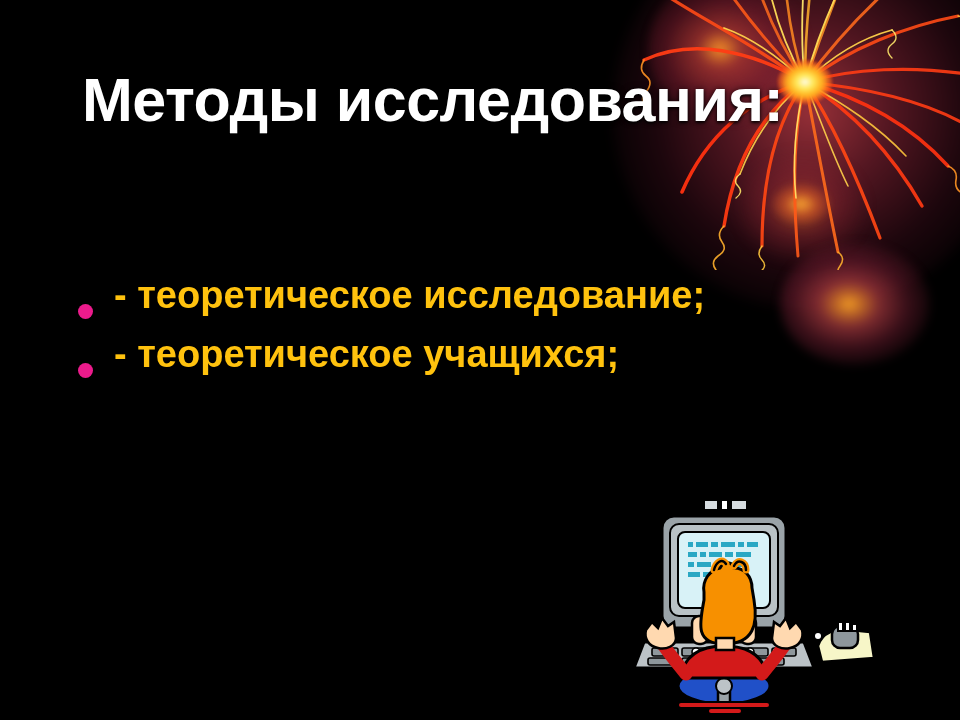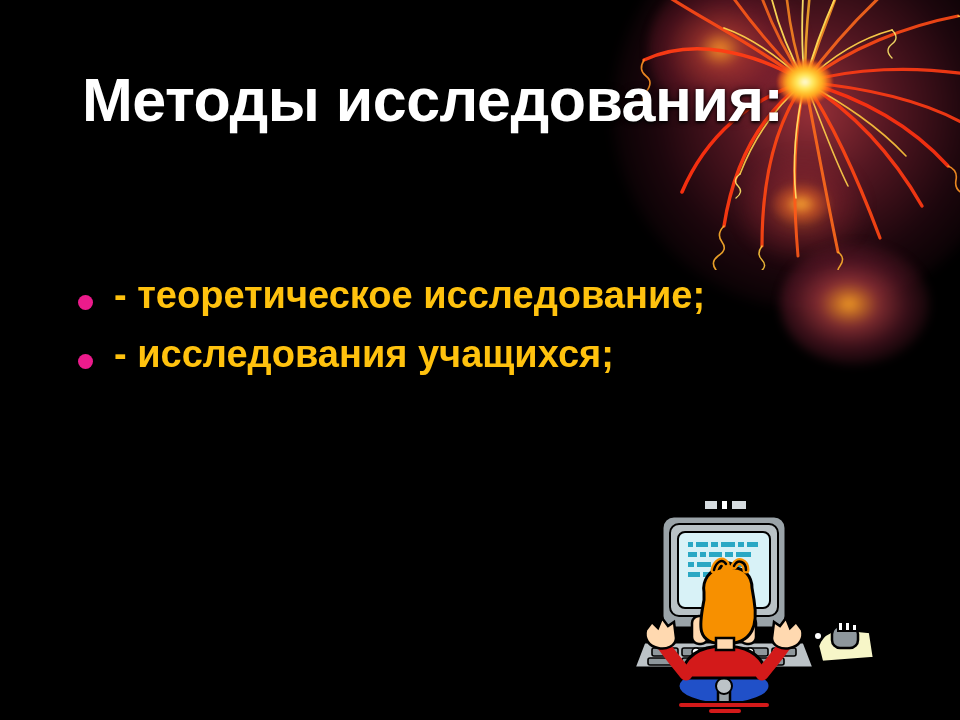--- a/index.html
+++ b/index.html
@@ -110,21 +110,21 @@
   
   #bullets {
     position: absolute;
     left: 78px;
     top: 272px;
     width: 760px;
   }
   .bullet-row {
     position: relative;
     display: flex;
-    align-items: center;
+    align-items: flex-end;
     margin-bottom: 12px;
   }
   .bullet-dot {
     flex: 0 0 auto;
     width: 15px;
     height: 15px;
     border-radius: 50%;
     background: #ec1b8c;
     margin-top: 14px;
     margin-right: 21px;
@@ -220,21 +220,21 @@
 
   <div id="title">Методы исследования:</div>
 
   <div id="bullets">
     <div class="bullet-row">
       <span class="bullet-dot"></span>
       <span class="bullet-text">- теоретическое исследование;</span>
     </div>
     <div class="bullet-row">
       <span class="bullet-dot"></span>
-      <span class="bullet-text">- исследования учащихся;</span>
+      <span class="bullet-text">- теоретическое учащихся;</span>
     </div>
   </div>
 
   <div id="clipart">
     <svg width="270" height="222" viewBox="0 0 270 222" aria-hidden="true">
 
       <g>
         <rect x="86" y="4" width="14" height="10" fill="#d6dcdf" stroke="#000" stroke-width="2"></rect>
         <rect x="103" y="4" width="7" height="10" fill="#ffffff" stroke="#000" stroke-width="2"></rect>
         <rect x="113" y="4" width="16" height="10" fill="#d6dcdf" stroke="#000" stroke-width="2"></rect>

